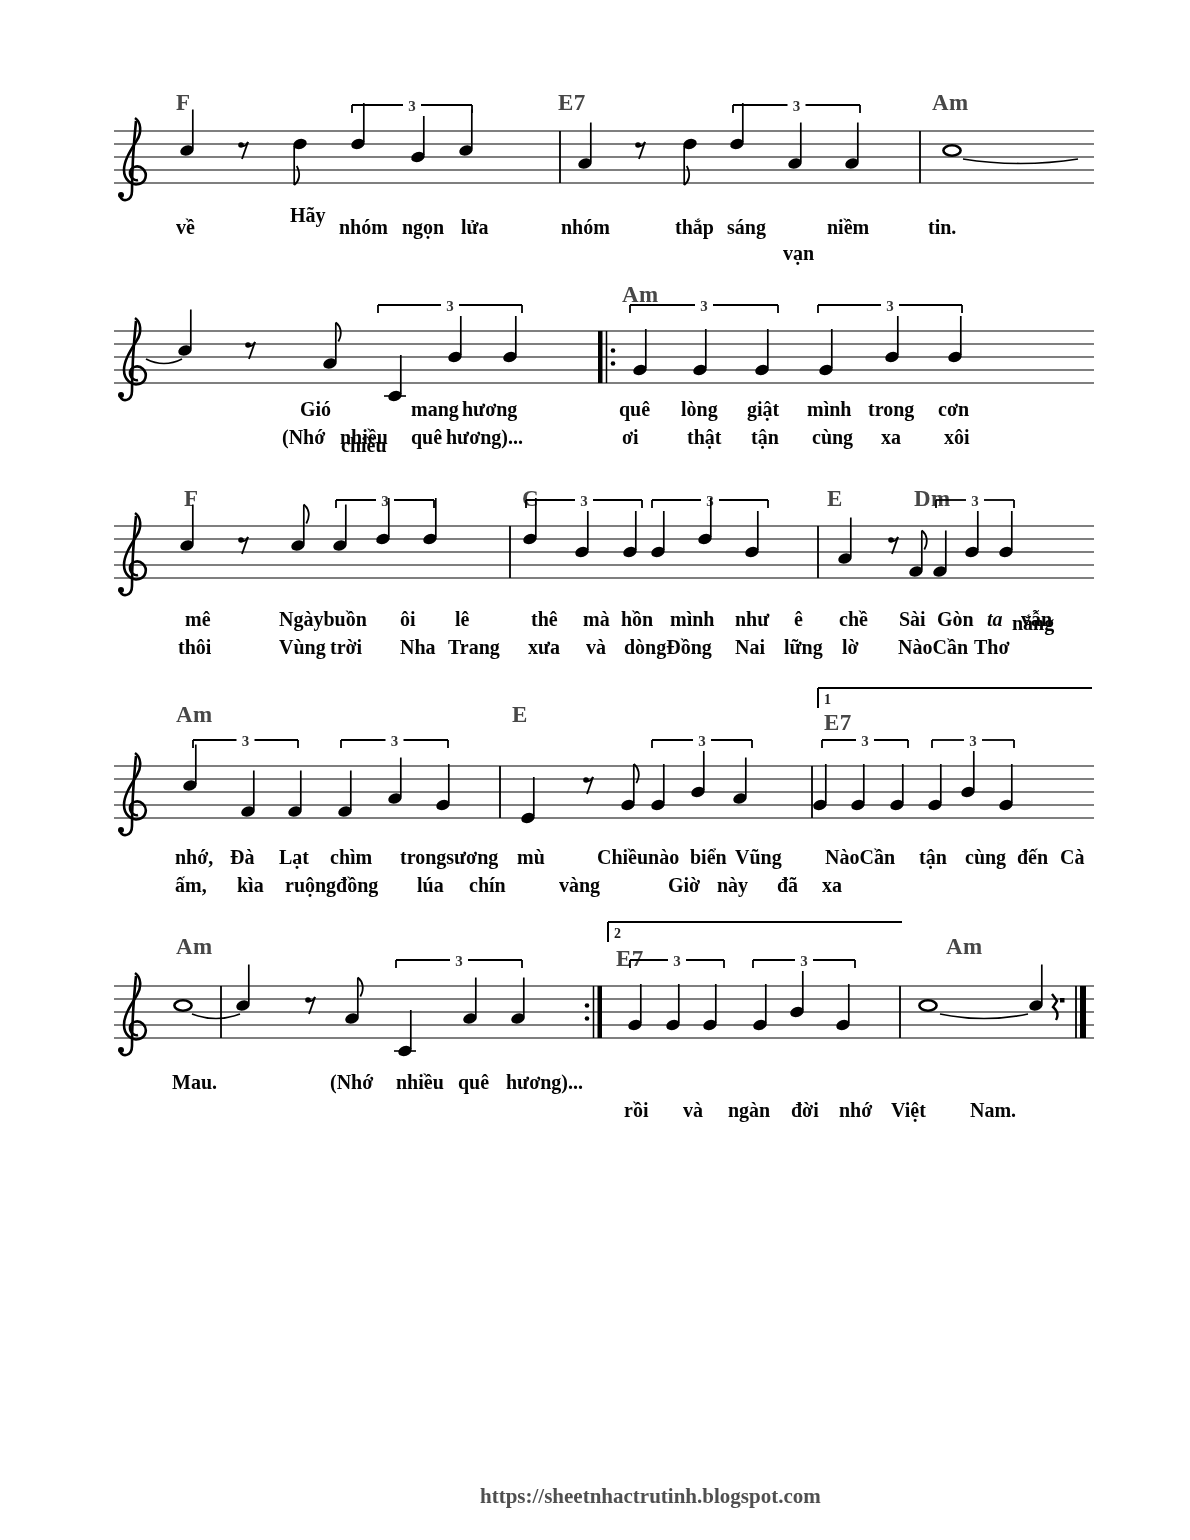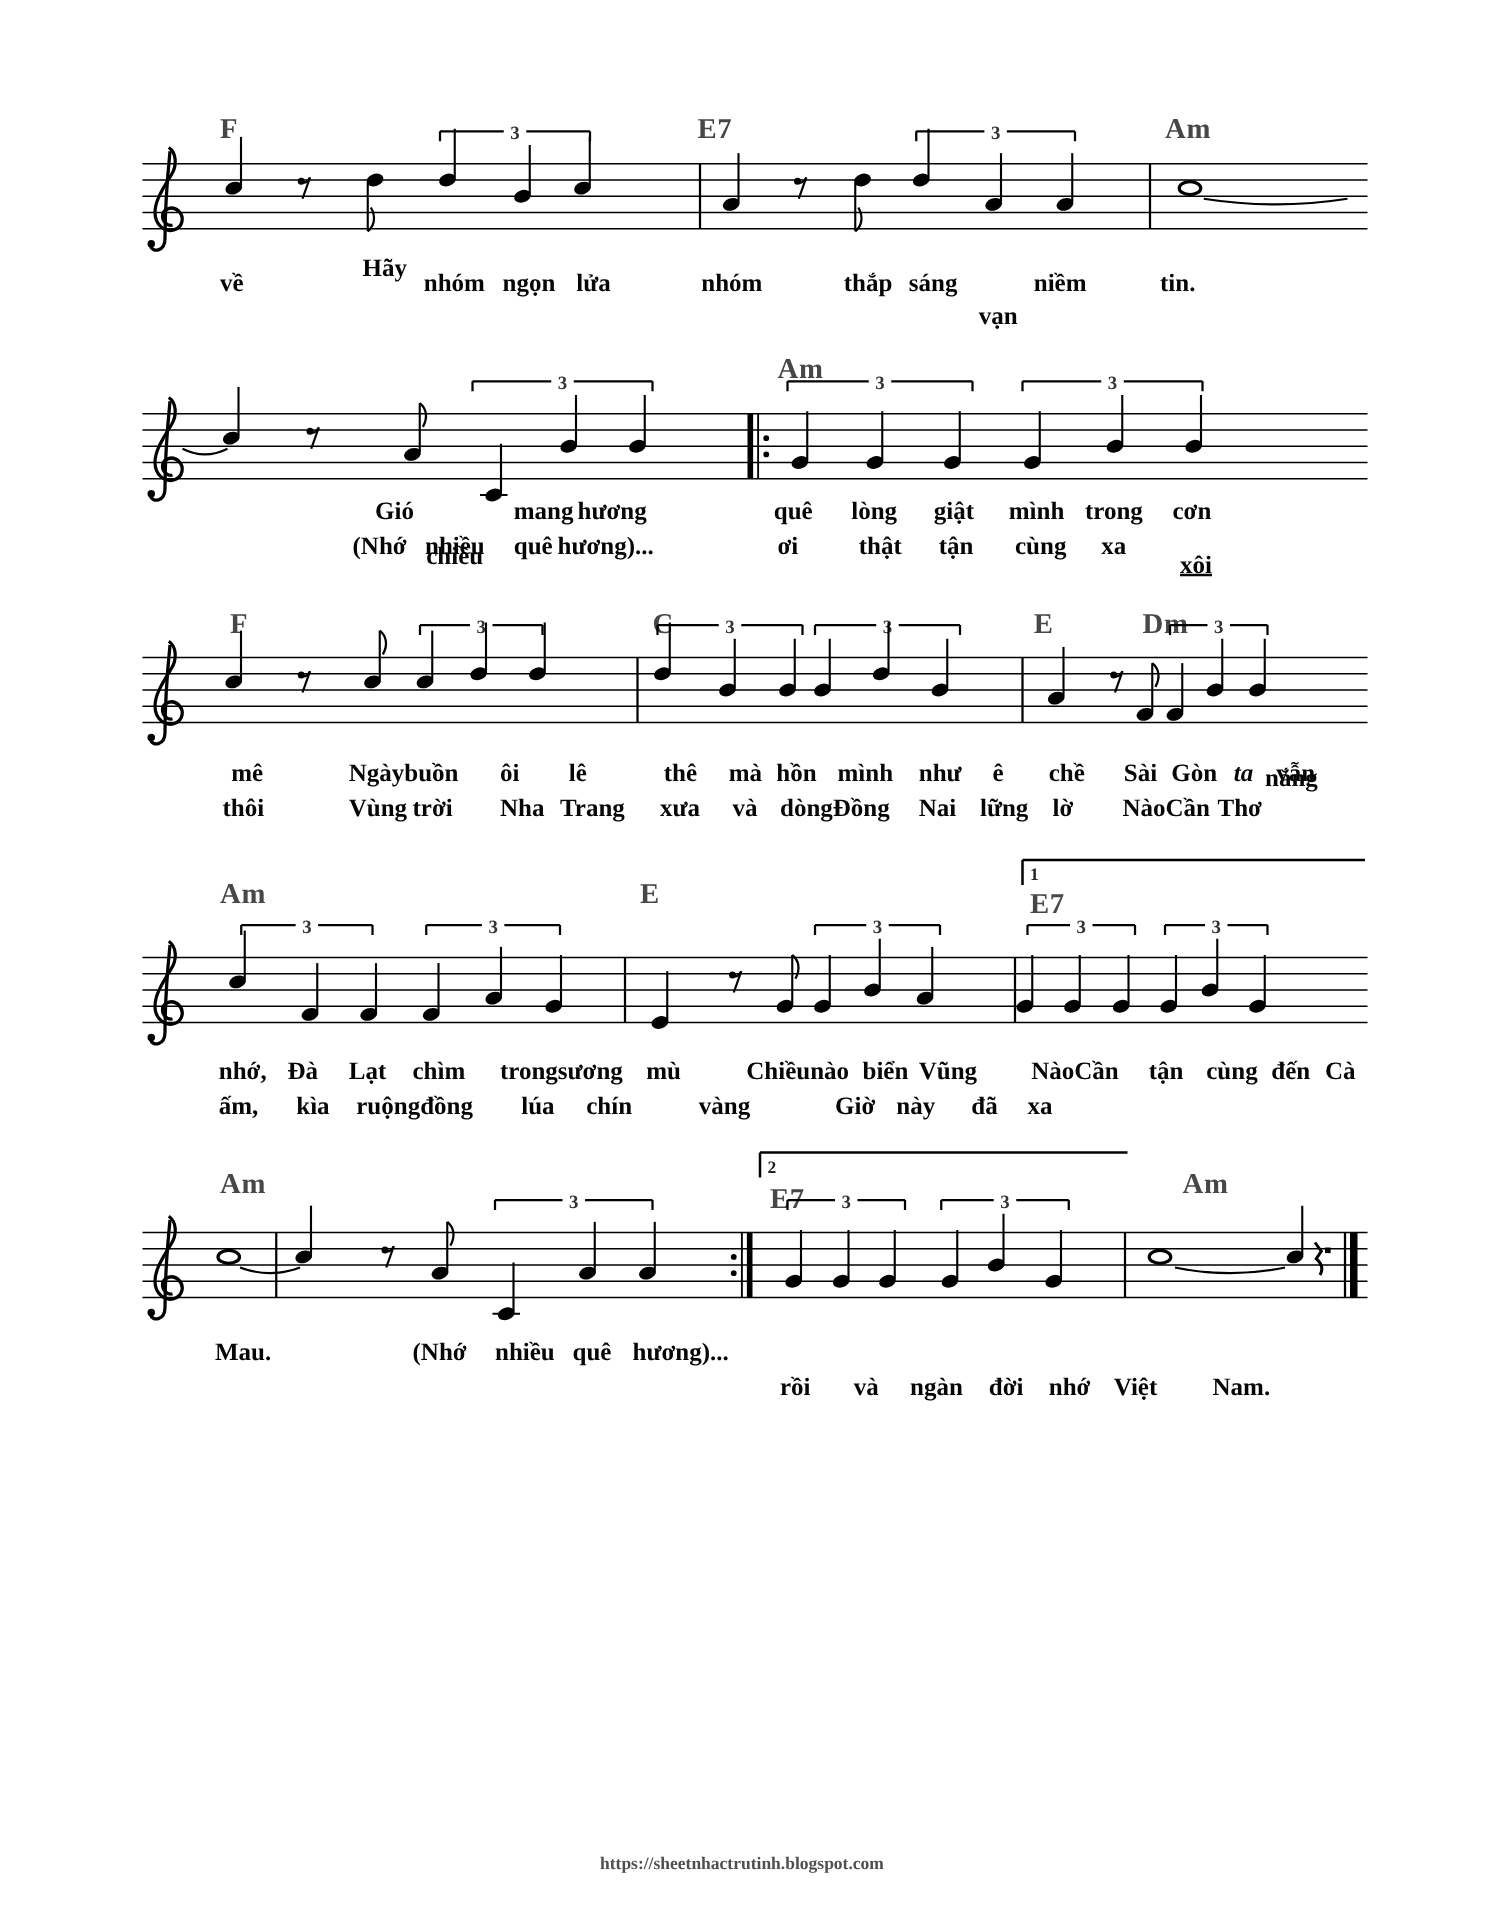--- a/index.html
+++ b/index.html
@@ -1,20 +1,20 @@
 <!DOCTYPE html>
 <html><head>
 <meta charset="utf-8">
 <style>
   html,body{margin:0;padding:0;background:#ffffff;}
   #sheet{position:relative;width:1190px;height:1540px;background:#fff;overflow:hidden;
          font-family:"Liberation Serif",serif;}
   .chord{position:absolute;font-weight:bold;font-size:23px;color:#474747;letter-spacing:.5px;white-space:pre;}
   .lyric{position:absolute;font-weight:bold;font-size:20px;color:#050505;white-space:pre;}
-  .footer{position:absolute;font-weight:bold;font-size:14px;color:#4f4f4f;white-space:pre;}
+  .footer{position:absolute;font-weight:bold;font-size:21px;color:#4f4f4f;white-space:pre;}
   svg.system{position:absolute;left:112px;overflow:visible;}
 </style>
 </head>
 <body>
 
 <div id="sheet">
   <div class="footer" style="left:480px;top:1484px;">https://sheetnhactrutinh.blogspot.com</div>
 <div class="chord" style="left: 176px; top: 90px;">F</div>
     <div class="chord" style="left: 558px; top: 90px;">E7</div>
     <div class="chord" style="left: 932px; top: 90px;">Am</div>
@@ -134,21 +134,21 @@
     <div class="lyric" style="left: 938px; top: 398px;">cơn</div>
     <div class="lyric" style="left: 282px; top: 426px;">(Nhớ</div>
     <div class="lyric" style="left: 340px; top: 426px;">nhiều</div>
     <div class="lyric" style="left: 411px; top: 426px;">quê</div>
     <div class="lyric" style="left: 446px; top: 426px;">hương)...</div>
     <div class="lyric" style="left: 622px; top: 426px;">ơi</div>
     <div class="lyric" style="left: 687px; top: 426px;">thật</div>
     <div class="lyric" style="left: 751px; top: 426px;">tận</div>
     <div class="lyric" style="left: 812px; top: 426px;">cùng</div>
     <div class="lyric" style="left: 881px; top: 426px;">xa</div>
-    <div class="lyric" style="left: 944px; top: 441px; text-decoration: underline;">xôi</div>
+    <div class="lyric" style="left: 944px; top: 426px;">xôi</div>
     <svg class="system" width="990" height="175" style="top: 251px;">
       <g>
         <line x1="2" x2="982" y1="80" y2="80" stroke="#000" stroke-width="1.2"></line>
         <line x1="2" x2="982" y1="93" y2="93" stroke="#000" stroke-width="1.2"></line>
         <line x1="2" x2="982" y1="106" y2="106" stroke="#000" stroke-width="1.2"></line>
         <line x1="2" x2="982" y1="119" y2="119" stroke="#000" stroke-width="1.2"></line>
         <line x1="2" x2="982" y1="132" y2="132" stroke="#000" stroke-width="1.2"></line>
       </g>
       <g transform="translate(-4,80)">
         <path d="M27,-13 C33,-9 34,1 29,9 C21,22 16,30 16,39 C16,49 24,55 31,53 C38,51 40,43 35,38 C30,33 22,36 22,42 C22,47 27,50 30,49" fill="none" stroke="#000" stroke-width="2.6"></path>

